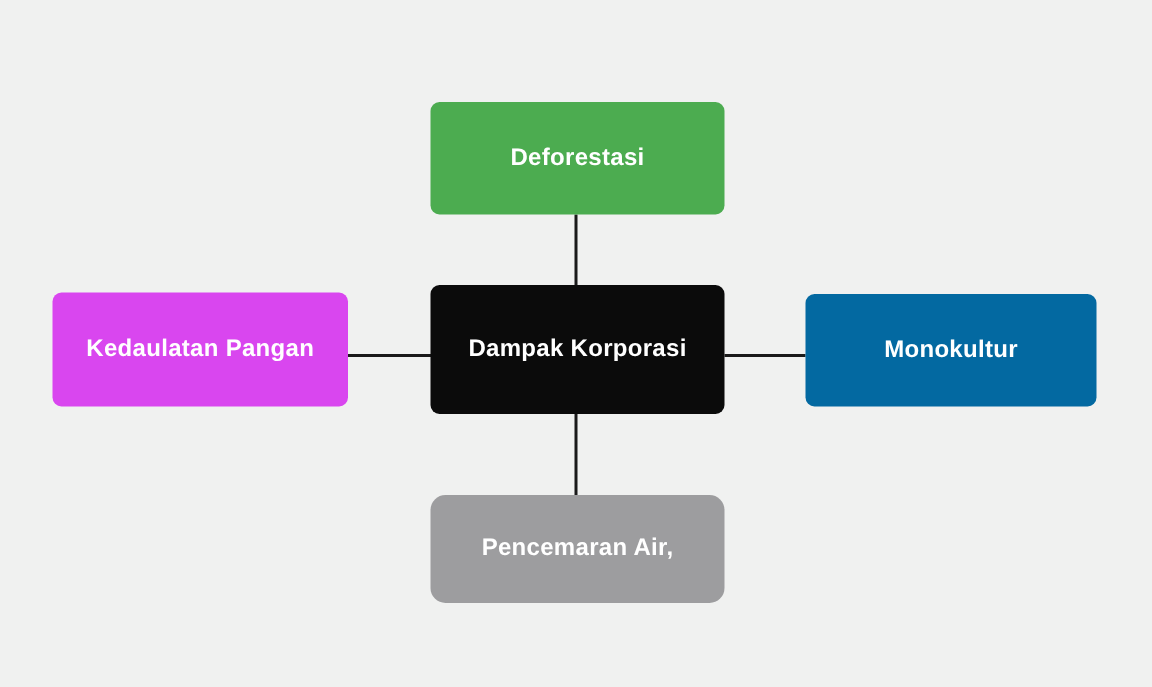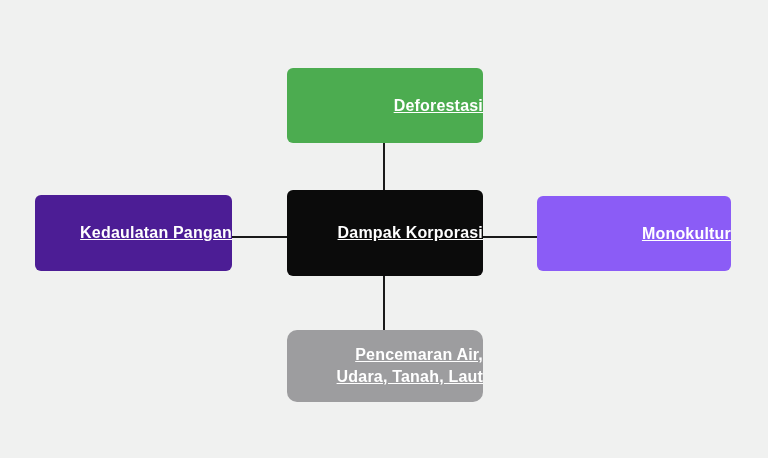--- a/index.html
+++ b/index.html
@@ -14,30 +14,29 @@
     width: 768px;
     height: 458px;
     background: #f0f1f0;
     overflow: hidden;
   }
   .node {
     position: absolute;
     border-radius: 6px;
     display: flex;
     flex-direction: column;
-    align-items: flex-end;
+    align-items: center;
     justify-content: center;
     color: #ffffff;
     font-weight: bold;
     font-size: 16px;
     text-align: center;
     line-height: 1.35;
     letter-spacing: 0.2px;
     box-sizing: border-box;
-    text-decoration: underline;
   }
   .node-top    { left: 287px; top: 68px;  width: 196px; height: 75px; }
   .node-center { left: 287px; top: 190px; width: 196px; height: 86px; }
   .node-left   { left: 35px;  top: 195px; width: 197px; height: 76px; }
   .node-right  { left: 537px; top: 196px; width: 194px; height: 75px; }
   .node-bottom { left: 287px; top: 330px; width: 196px; height: 72px; }
   .connector {
     position: absolute;
     background: #1a1a1a;
   }
@@ -53,30 +52,29 @@
 
   <div class="connector conn-top" style="background-color: rgb(26, 26, 26);"></div>
   <div class="connector conn-bottom" style="background-color: rgb(26, 26, 26);"></div>
   <div class="connector conn-left" style="background-color: rgb(26, 26, 26);"></div>
   <div class="connector conn-right" style="background-color: rgb(26, 26, 26);"></div>
 
   <div class="node node-top" style="background-color: rgb(76, 172, 80);">
     <span>Deforestasi</span>
   </div>
 
-  <div class="node node-left" style="background-color: #4c1d95;">
+  <div class="node node-left" style="background-color: #d946ef;">
     <span>Kedaulatan Pangan</span>
   </div>
 
   <div class="node node-center" style="background-color: rgb(11, 11, 11);">
     <span>Dampak Korporasi</span>
   </div>
 
-  <div class="node node-right" style="background-color: #8b5cf6;">
+  <div class="node node-right" style="background-color: #0369a1;">
     <span>Monokultur</span>
   </div>
 
   <div class="node node-bottom" style="background-color: rgb(157, 157, 159); border-radius: 10px;">
     <span>Pencemaran Air,</span>
-    <span>Udara, Tanah, Laut</span>
   </div>
 
 </div>
 
 </body></html>

